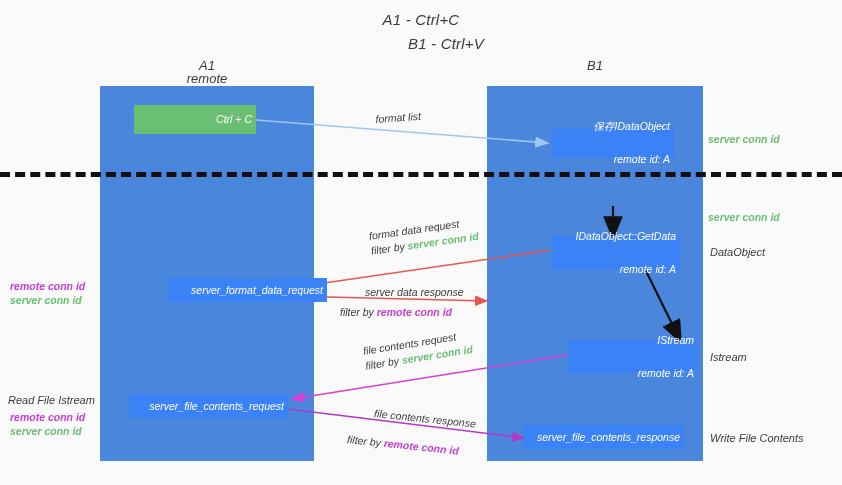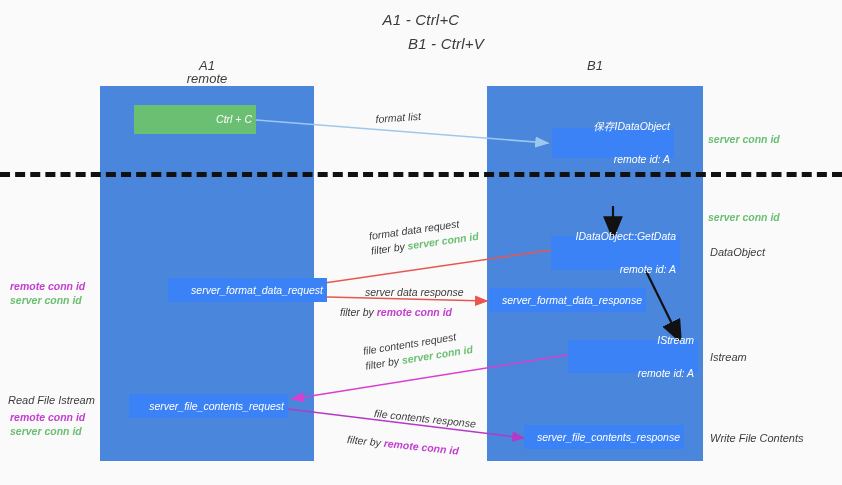--- a/index.html
+++ b/index.html
@@ -177,23 +177,20 @@
 
   <div class="box orange" style="left:551px; top:236px; width:129px; height:34px;padding-left:31px;">
     <div>IDataObject::GetData</div>
     <div>remote id: A</div>
   </div>
 
   <div class="box orange" style="left:129px; top:278px; width:159px; height:24px;margin-left:39px;">
     <div>server_format_data_request</div>
   </div>
 
-  <div class="box orange" style="left:489px; top:288px; width:157px; height:24px;">
-    <div>server_format_data_response</div>
-  </div>
 
   <div class="box orange" style="left:568px; top:340px; width:130px; height:33px;">
     <div>IStream</div>
     <div>remote id: A</div>
   </div>
 
   <div class="box orange" style="left:129px; top:394px; width:159px; height:24px;">
     <div>server_file_contents_request</div>
   </div>
 

